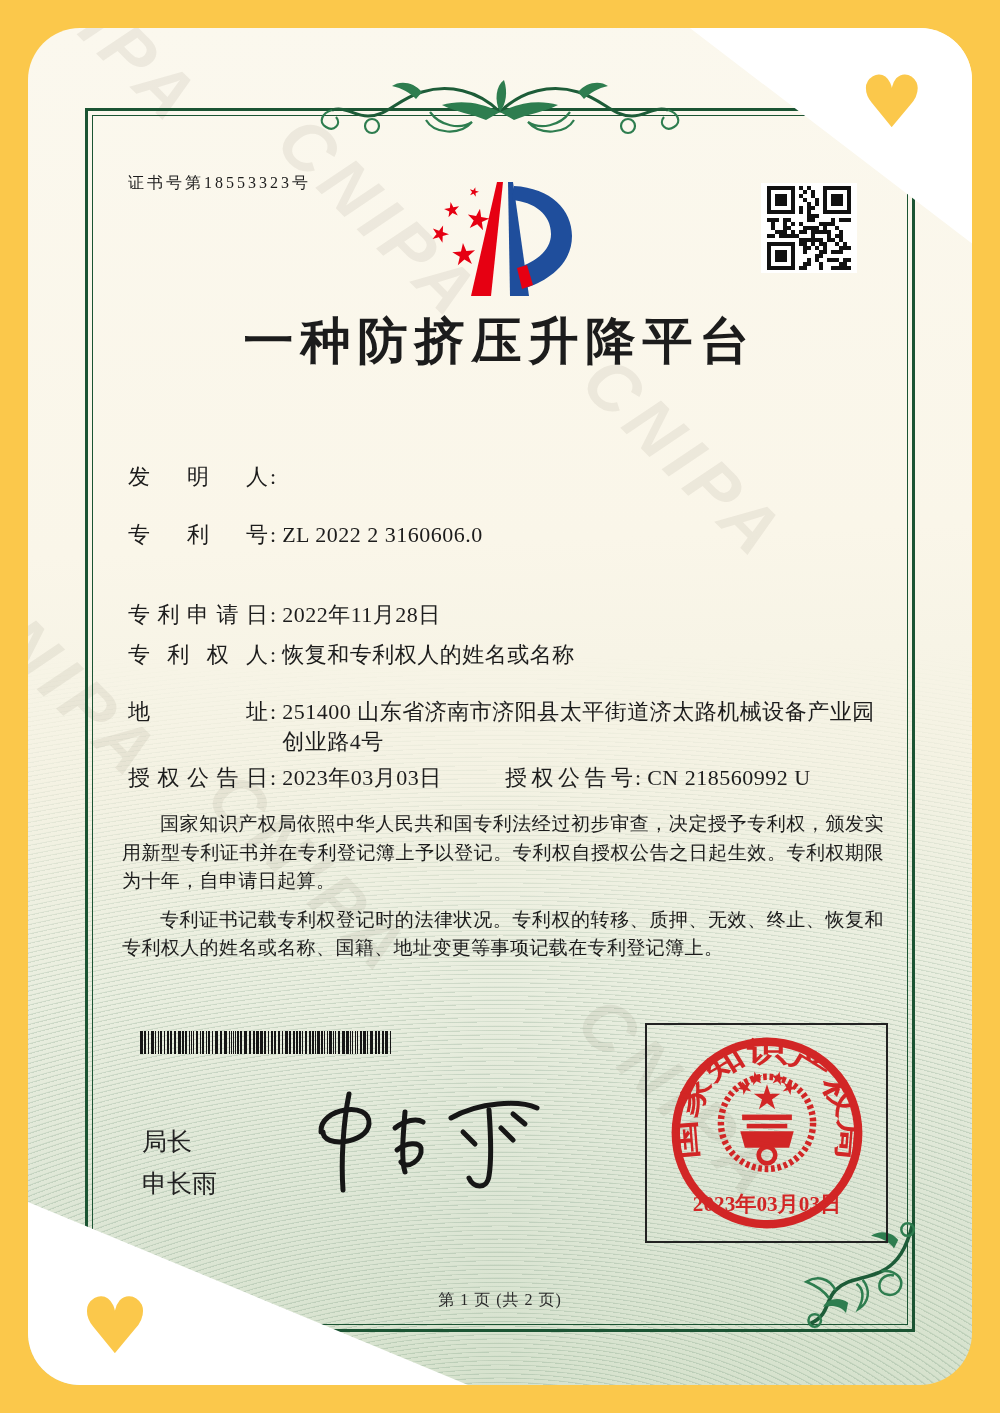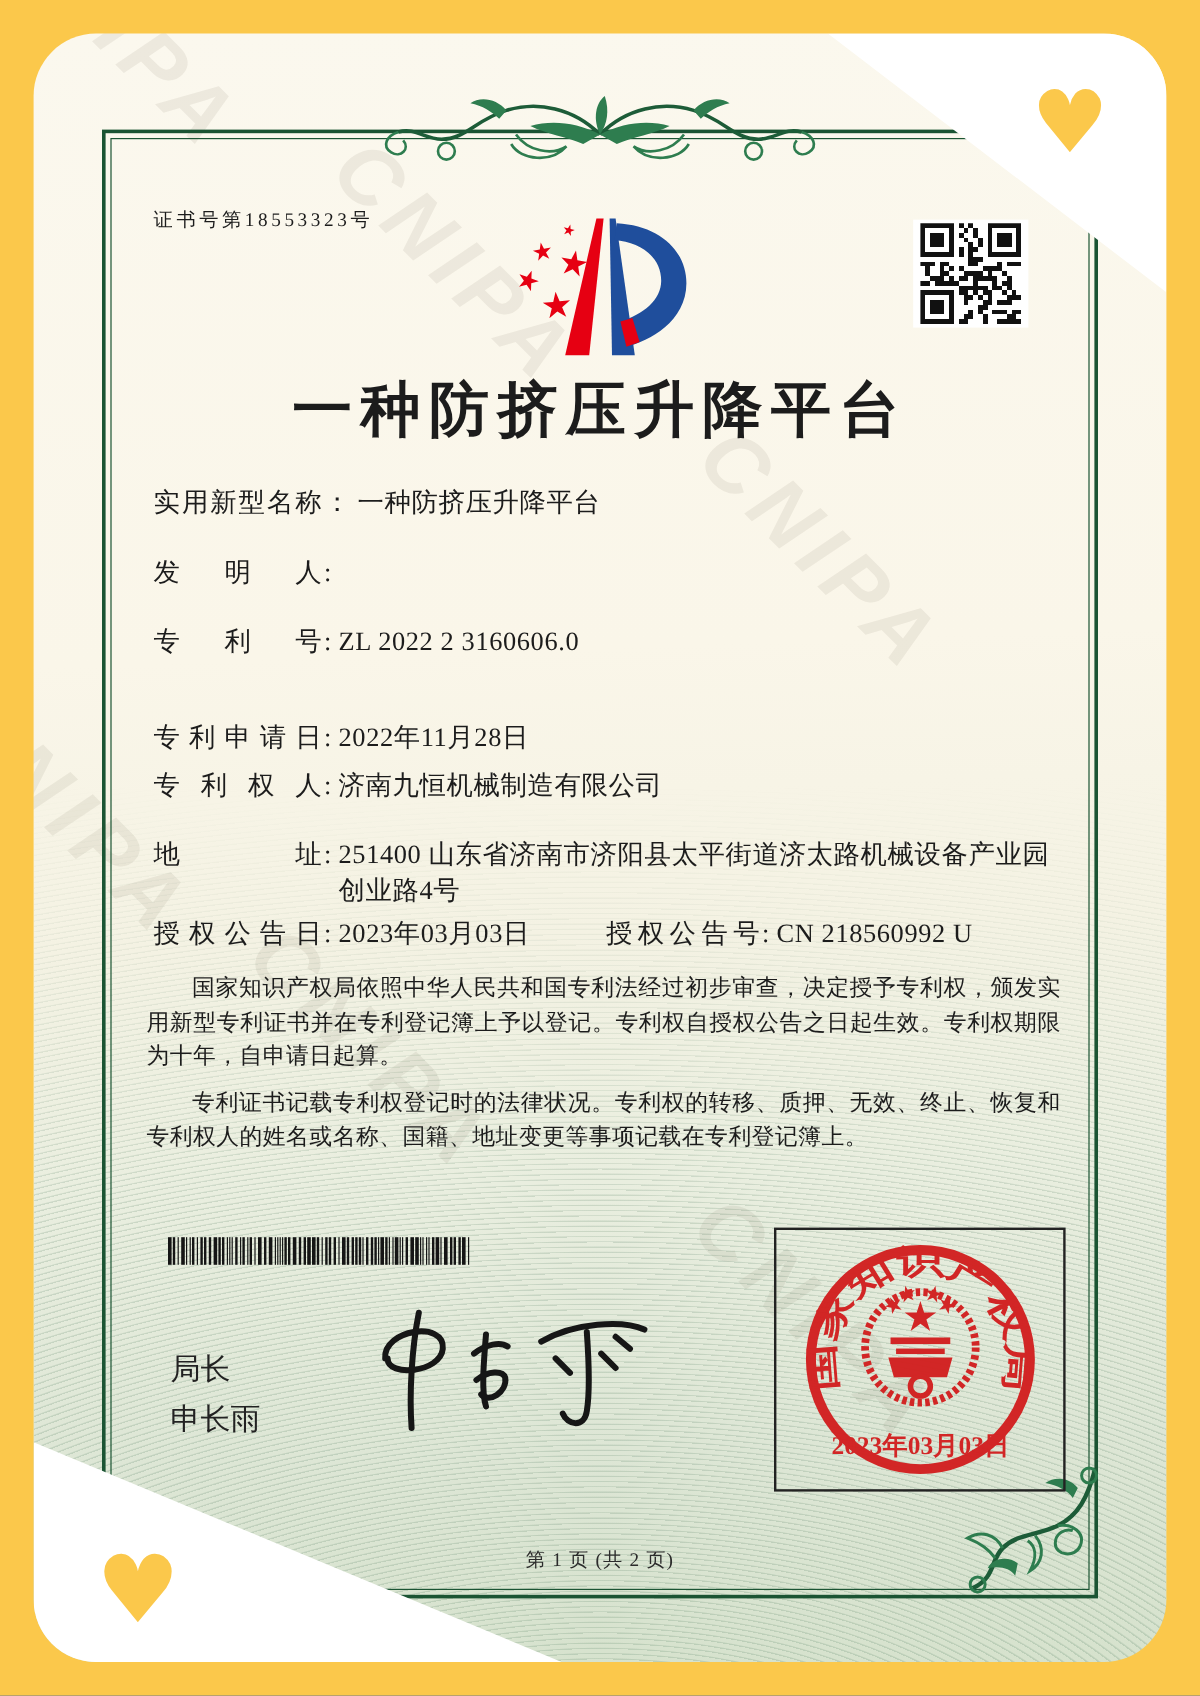--- a/index.html
+++ b/index.html
@@ -263,43 +263,38 @@
           <rect x="15" y="1" width="5" height="5" fill="#fff"></rect>
           <rect x="16" y="2" width="3" height="3" fill="#111"></rect>
           <rect x="0" y="14" width="7" height="7" fill="#111"></rect>
           <rect x="1" y="15" width="5" height="5" fill="#fff"></rect>
           <rect x="2" y="16" width="3" height="3" fill="#111"></rect>
         </svg>
     </div>
 
     <div class="title">一种防挤压升降平台</div>
 
-    <div class="row" style="top:376px">
-      <span class="row-label">实用新型名称</span>
-        <span class="row-sep"> ：</span>
-        <span class="row-value">一种防挤压升降平台</span>
-    </div>
     <div class="row" style="top:434px">
       <span class="row-label">发明人</span>
         <span class="row-sep">:</span>
     </div>
     <div class="row" style="top:492px">
       <span class="row-label">专利号</span>
         <span class="row-sep">:</span>
         <span class="row-value">ZL 2022 2 3160606.0</span>
     </div>
     <div class="row" style="top:572px">
       <span class="row-label">专利申请日</span>
         <span class="row-sep">:</span>
         <span class="row-value">2022年11月28日</span>
     </div>
     <div class="row" style="top:612px">
       <span class="row-label">专利权人</span>
         <span class="row-sep">:</span>
-        <span class="row-value">济南九恒机械制造有限公司</span>
+        <span class="row-value">恢复和专利权人的姓名或名称</span>
     </div>
     <div class="row addr" style="top:669px">
       <span class="row-label">地址</span>
         <span class="row-sep">:</span>
         <span class="row-value">251400 山东省济南市济阳县太平街道济太路机械设备产业园创业路4号</span>
     </div>
     <div class="row" style="top:735px;width:790px">
       <span class="row-label">授权公告日</span>
         <span class="row-sep">:</span>
         <span class="row-value">2023年03月03日</span>

